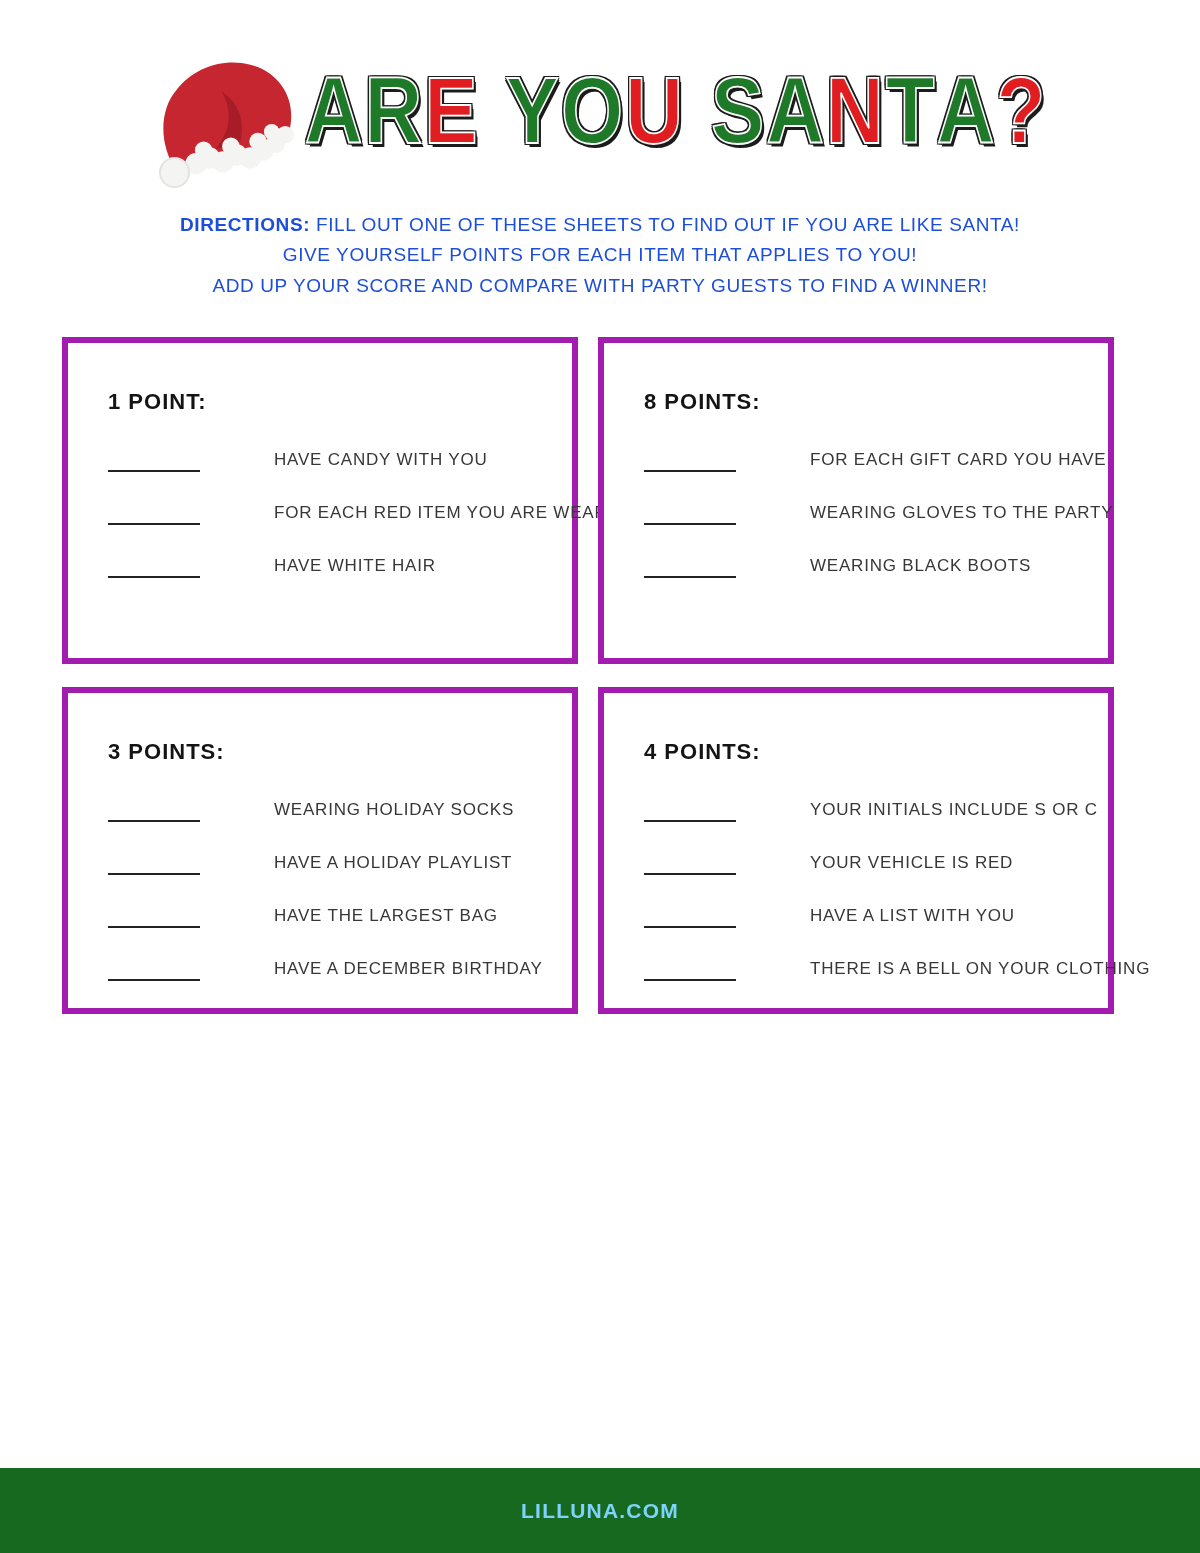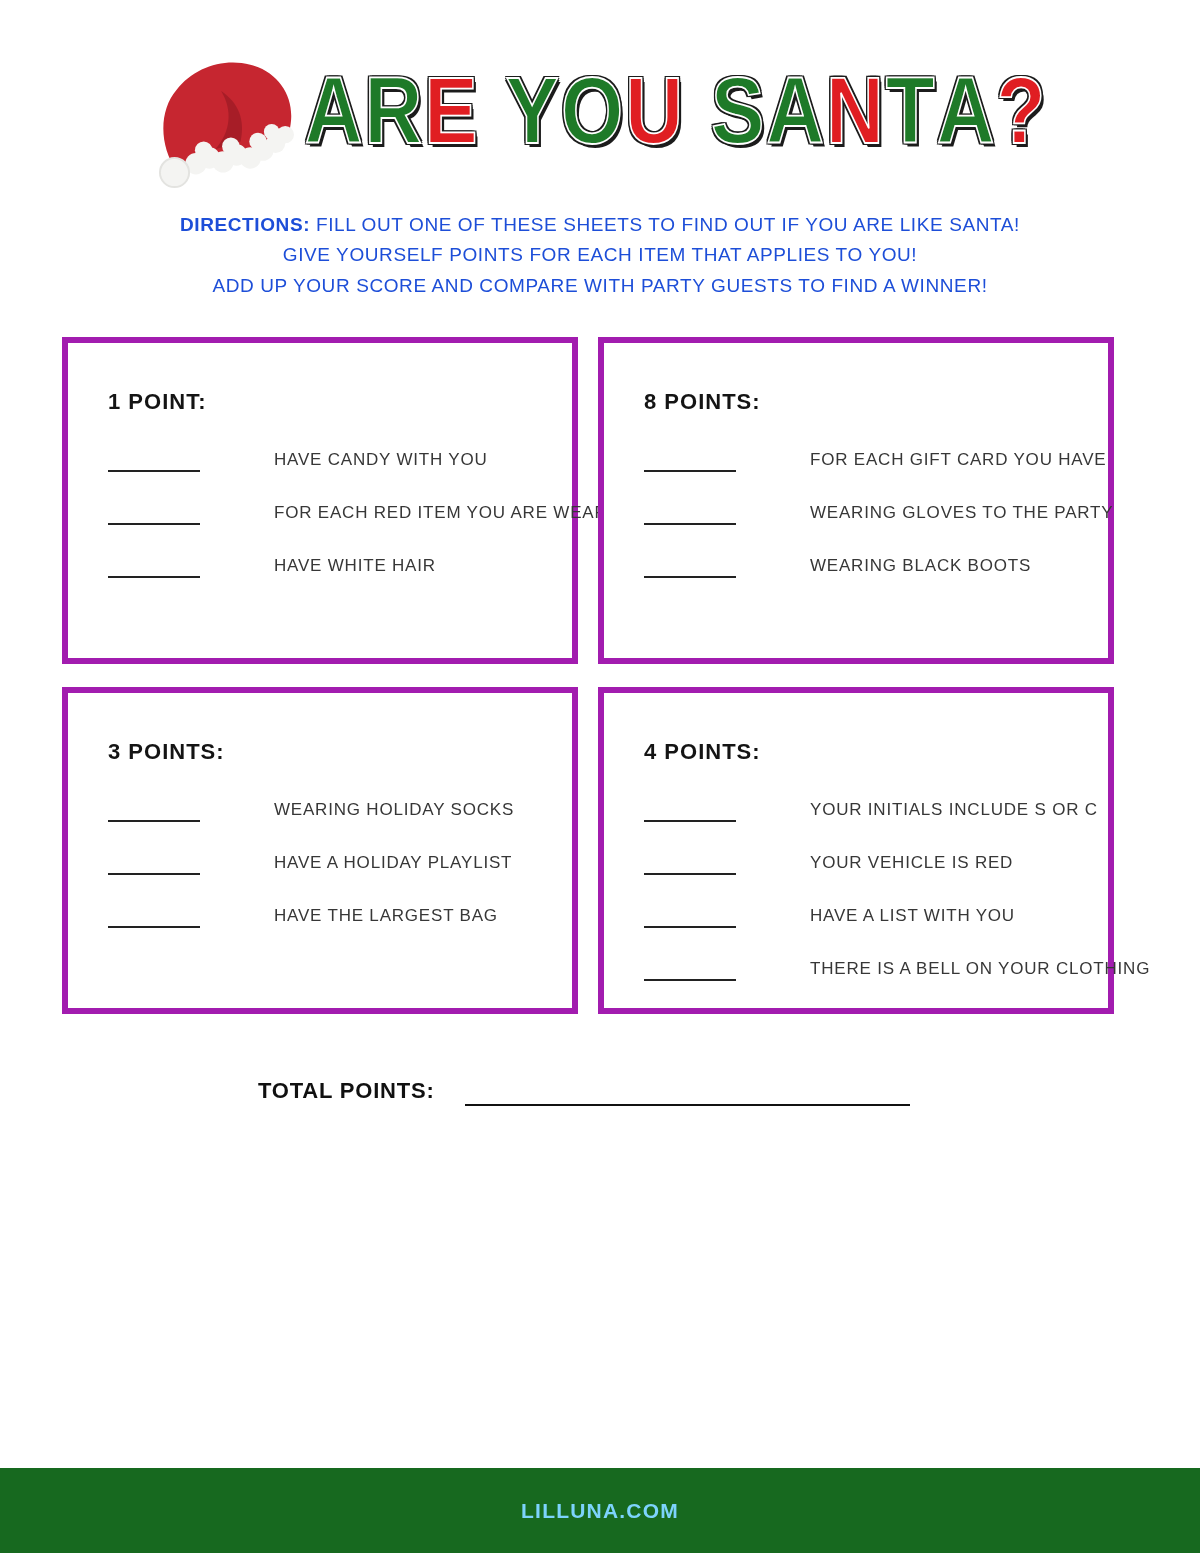--- a/index.html
+++ b/index.html
@@ -193,20 +193,24 @@
         <span class="item-label">WEARING HOLIDAY SOCKS</span>
       </div>
       <div class="item-row">
         <span class="blank"></span>
         <span class="item-label">HAVE A HOLIDAY PLAYLIST</span>
       </div>
       <div class="item-row">
         <span class="blank"></span>
         <span class="item-label">HAVE THE LARGEST BAG</span>
       </div>
+      <div class="item-row">
+        <span class="blank"></span>
+        <span class="item-label">HAVE A DECEMBER BIRTHDAY</span>
+      </div>
     </div>
 
     <div class="box">
       <div class="box-header">4 POINTS:</div>
       <div class="item-row">
         <span class="blank"></span>
         <span class="item-label">YOUR INITIALS INCLUDE S OR C</span>
       </div>
       <div class="item-row">
         <span class="blank"></span>
@@ -217,22 +221,18 @@
         <span class="item-label">HAVE A LIST WITH YOU</span>
       </div>
       <div class="item-row">
         <span class="blank"></span>
         <span class="item-label">THERE IS A BELL ON YOUR CLOTHING</span>
       </div>
     </div>
 
   </div>
 
-  <div class="total-row">
-    <span class="total-label">TOTAL POINTS:</span>
-    <span class="total-line"></span>
-  </div>
 
   <div class="footer" style="background-color: rgb(23, 105, 31);">
     <span class="footer-text">LILLUNA.COM</span>
   </div>
 
 </div>
 
 </body></html>

